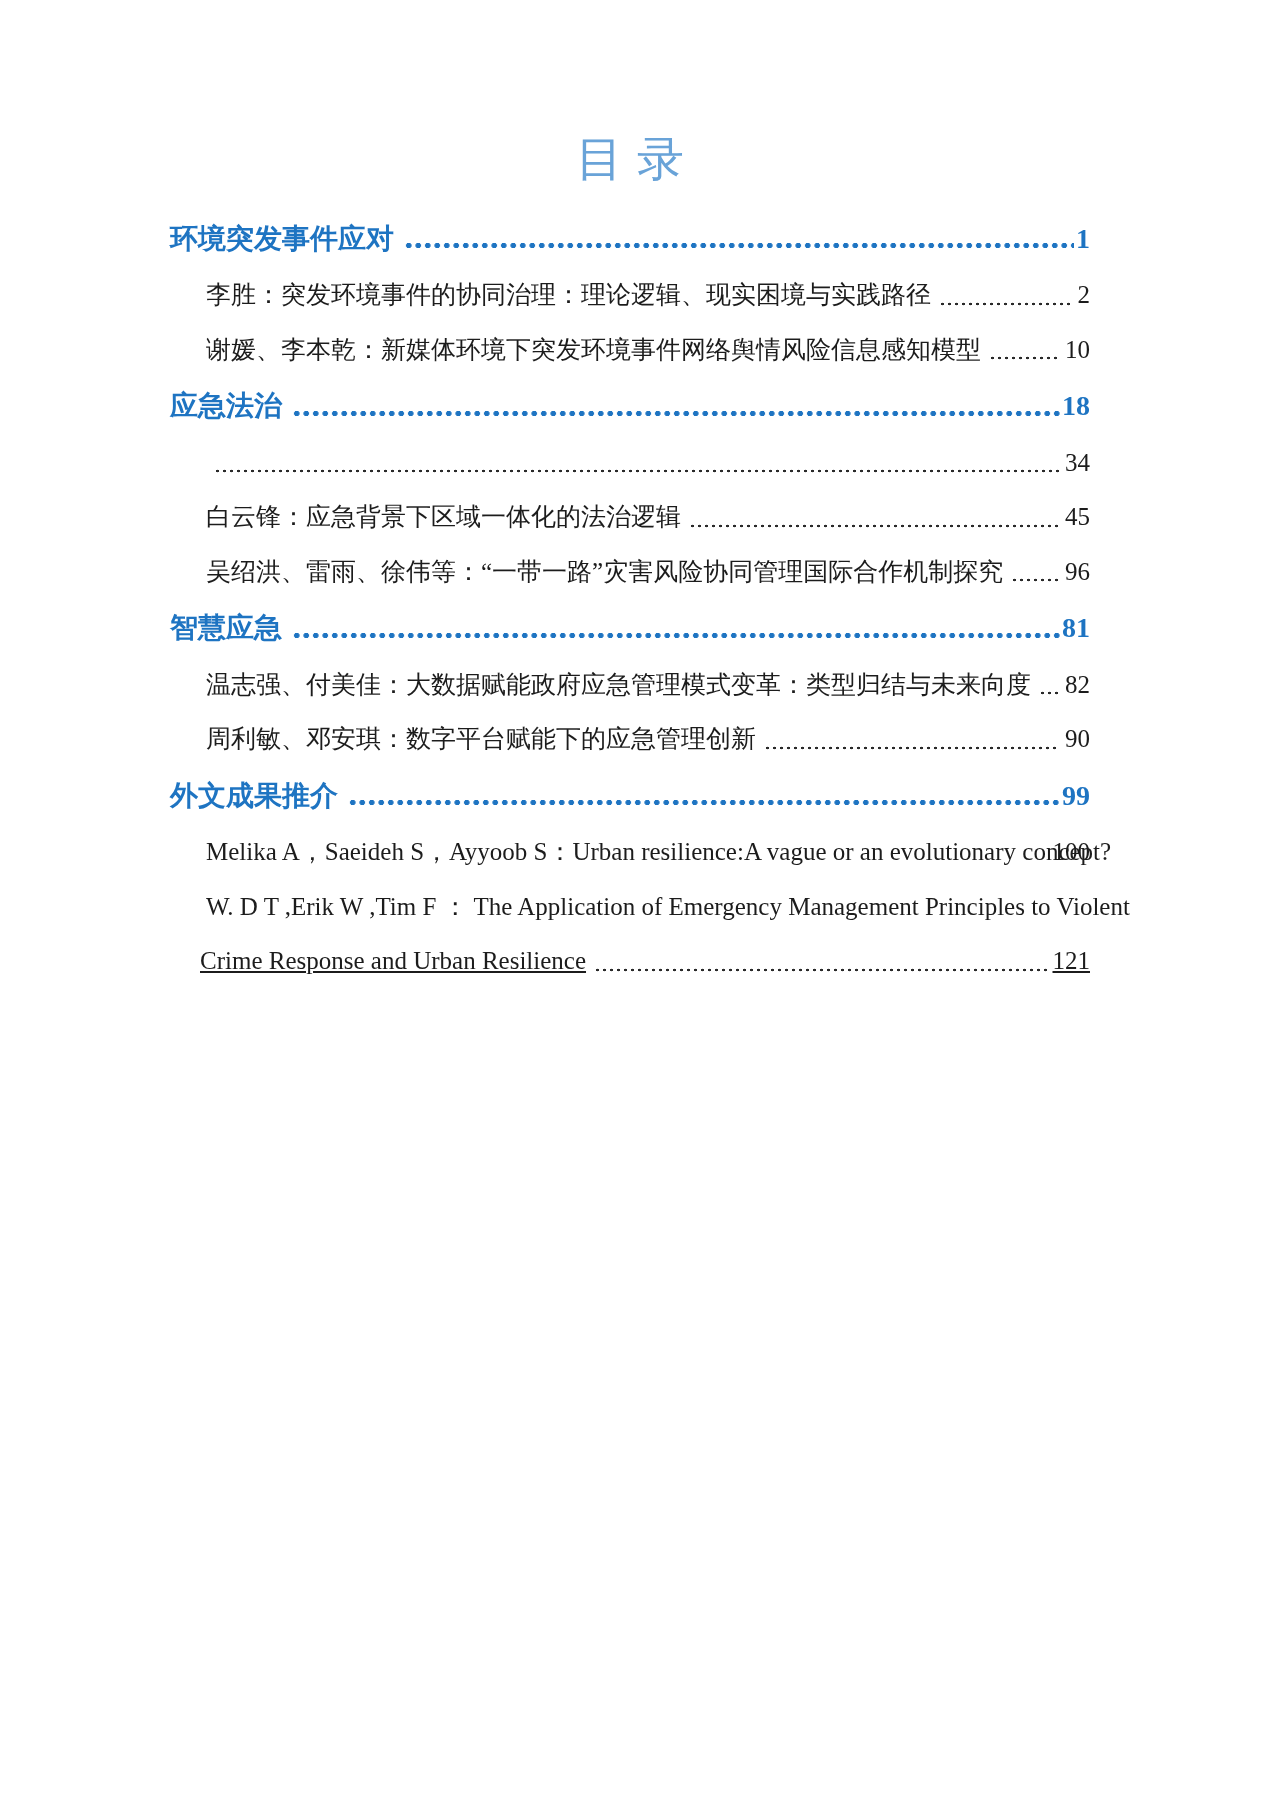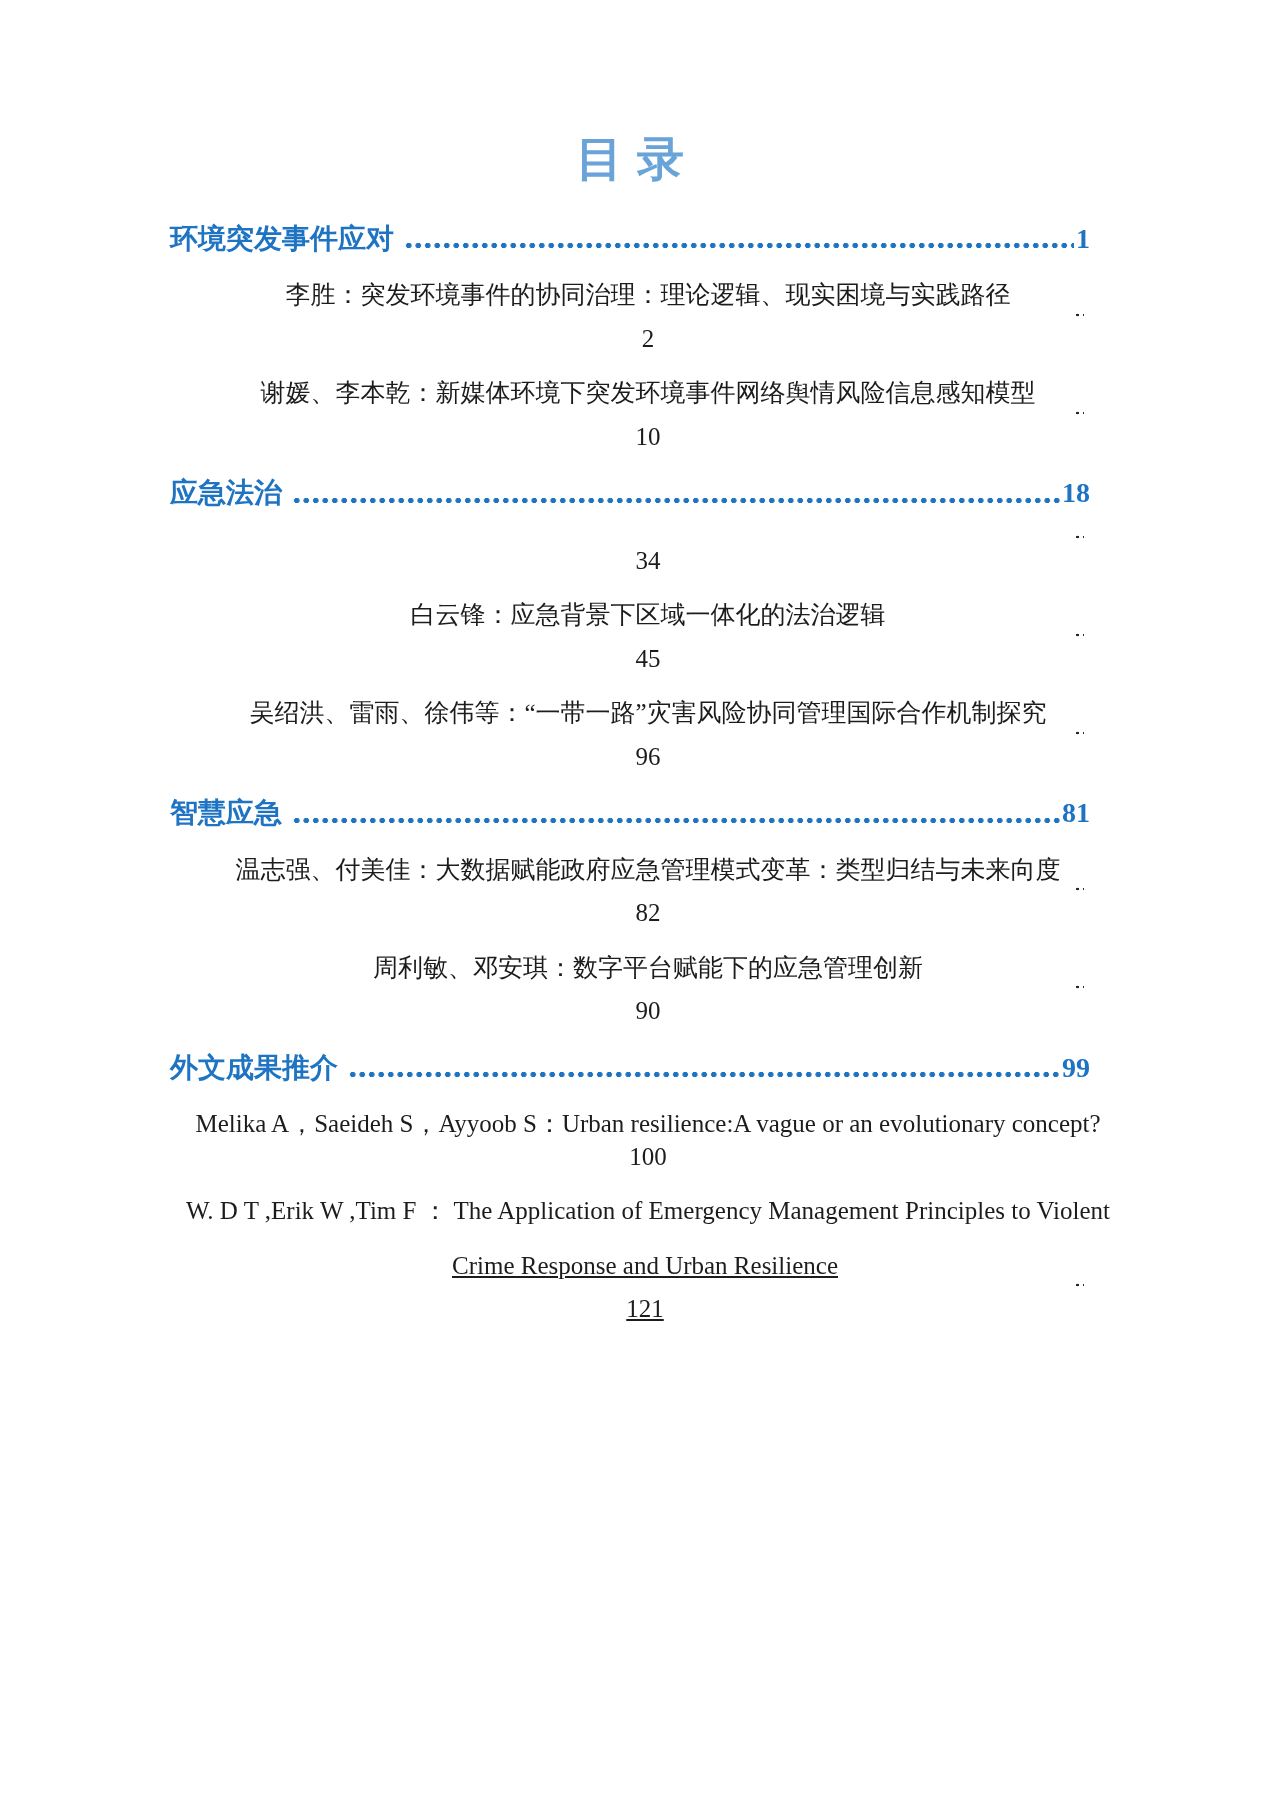--- a/index.html
+++ b/index.html
@@ -15,45 +15,44 @@
     overflow:hidden;
   }
   .page{
     width:920px;
     margin-left:170px;
   }
   .doc-title{
     margin:128px 0 30px 0;
     text-align:center;
     font-family:"Liberation Sans","DejaVu Sans",sans-serif;
-    font-weight:700;
+    font-weight:400;
     font-size:47px;
     letter-spacing:14px;
     padding-left:14px;
     color:var(--title-blue);
   }
   .row{
     display:flex;
-    align-items:center;
+    align-items:flex-start;
     margin:0 0 22px 0;
   }
   .row.section{
     margin-top:6px;
     font-family:"Liberation Sans","DejaVu Sans",sans-serif;
     font-weight:700;
     font-size:28px;
     color:var(--blue);
     line-height:1.3;
   }
   .row.entry{
     padding-left:36px;
     font-size:25px;
     line-height:1.3;
     color:var(--ink);
-    flex-direction:column;
   }
   .row.entry.cont{
     padding-left:30px;
     text-decoration:underline;
   }
   .row.entry.tight{
     white-space:nowrap;
   }
   .lead{
     flex:1 1 auto;

